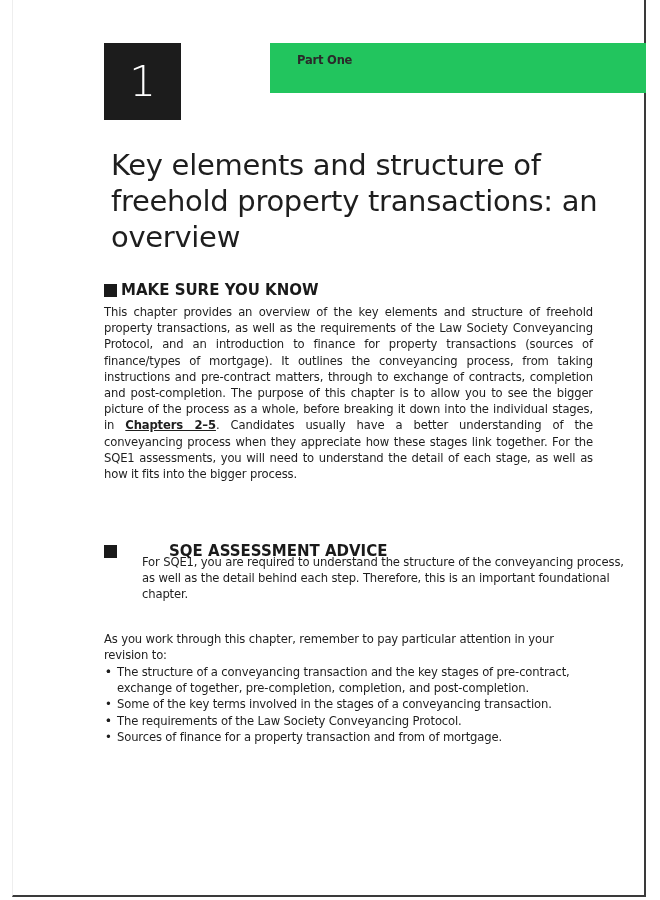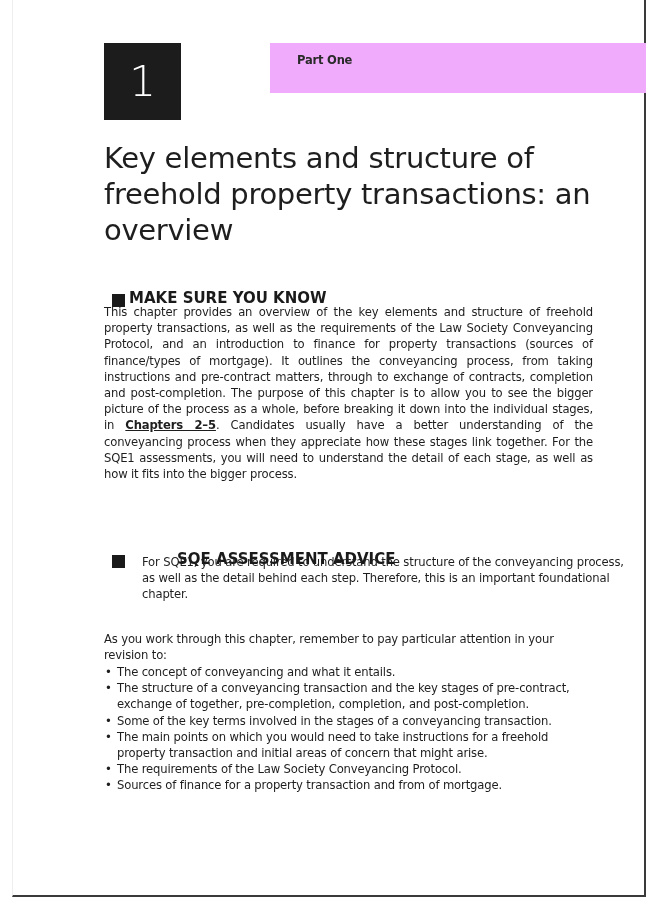--- a/index.html
+++ b/index.html
@@ -16,35 +16,35 @@
       box-sizing: border-box;
     }
     .chapter-box {
       position: absolute; left: 104px; top: 43px; width: 77px; height: 77px;
       background: #1c1c1c; color: #ffffff;
       display: flex; align-items: center; justify-content: center;
       font-family: "DejaVu Sans", sans-serif; font-size: 42px; font-weight: 300;
     }
     .part-banner {
       position: absolute; left: 270px; top: 43px; width: 376px; height: 50px;
-      background: #f0abfc; box-sizing: border-box; padding: 8px 0 0 27px;
+      background: #22c55e; box-sizing: border-box; padding: 8px 0 0 27px;
     }
     .part-banner div {
       font-family: "DejaVu Sans", sans-serif; font-weight: bold; font-size: 11.5px;
       color: #2a2a2a; line-height: 19px; letter-spacing: -0.2px;
     }
     .chapter-title {
       position: absolute; left: 104px; top: 140px; width: 490px;
       font-family: "DejaVu Sans", sans-serif; font-weight: normal; font-size: 29px;
-      line-height: 36px; color: #1e1e1e; letter-spacing: -0.3px; margin: 0;
+      line-height: 36px; color: #1e1e1e; letter-spacing: -0.3px; margin: 7px;
     }
     .section-heading {
       position: absolute; left: 104px;
       font-family: "DejaVu Sans", sans-serif; font-weight: bold; font-size: 15px;
-      color: #1a1a1a; letter-spacing: 0; margin: 8px; display: flex; align-items: flex-end;
+      color: #1a1a1a; letter-spacing: 0; margin: 0; display: flex; align-items: center;
     }
     .section-heading .sq {
       display: inline-block; width: 13px; height: 13px; background: #1a1a1a; margin-right: 4px;
     }
     .body-text {
       position: absolute; left: 104px; width: 489px;
       font-family: "DejaVu Sans", sans-serif; font-size: 11.6px; line-height: 16.2px;
       color: #1e1e1e; text-align: justify; margin: 0; letter-spacing: -0.15px;
     }
     .body-text b { font-weight: bold; text-decoration: underline; }
@@ -86,19 +86,19 @@
 <h2 class="section-heading" style="top:542px;gap:48px;">
   <span class="sq"></span>
   <span>SQE ASSESSMENT ADVICE</span>
 </h2>
 
 <p class="plain-text" style="top:554px;margin-left:38px;">For SQE1, you are required to understand the structure of the conveyancing process, as well as the detail behind each step. Therefore, this is an important foundational chapter.</p>
 
 <p class="plain-text" style="top:631px;">As you work through this chapter, remember to pay particular attention in your revision to:</p>
 
 <ul class="bullets" style="top:664px;">
-  <li><span class="dot">•</span><span>The concept of conveyancing and what it entails.</span></li>
+  <li><span class="dot">•</span></li>
   <li><span class="dot">•</span><span>The structure of a conveyancing transaction and the key stages of pre-contract, exchange of together, pre-completion, completion, and post-completion.</span></li>
   <li><span class="dot">•</span><span>Some of the key terms involved in the stages of a conveyancing transaction.</span></li>
-  <li><span class="dot">•</span><span>The main points on which you would need to take instructions for a freehold property transaction and initial areas of concern that might arise.</span></li>
+  <li><span class="dot">•</span></li>
   <li><span class="dot">•</span><span>The requirements of the Law Society Conveyancing Protocol.</span></li>
   <li><span class="dot">•</span><span>Sources of finance for a property transaction and from of mortgage.</span></li>
 </ul>
 
 </body></html>

